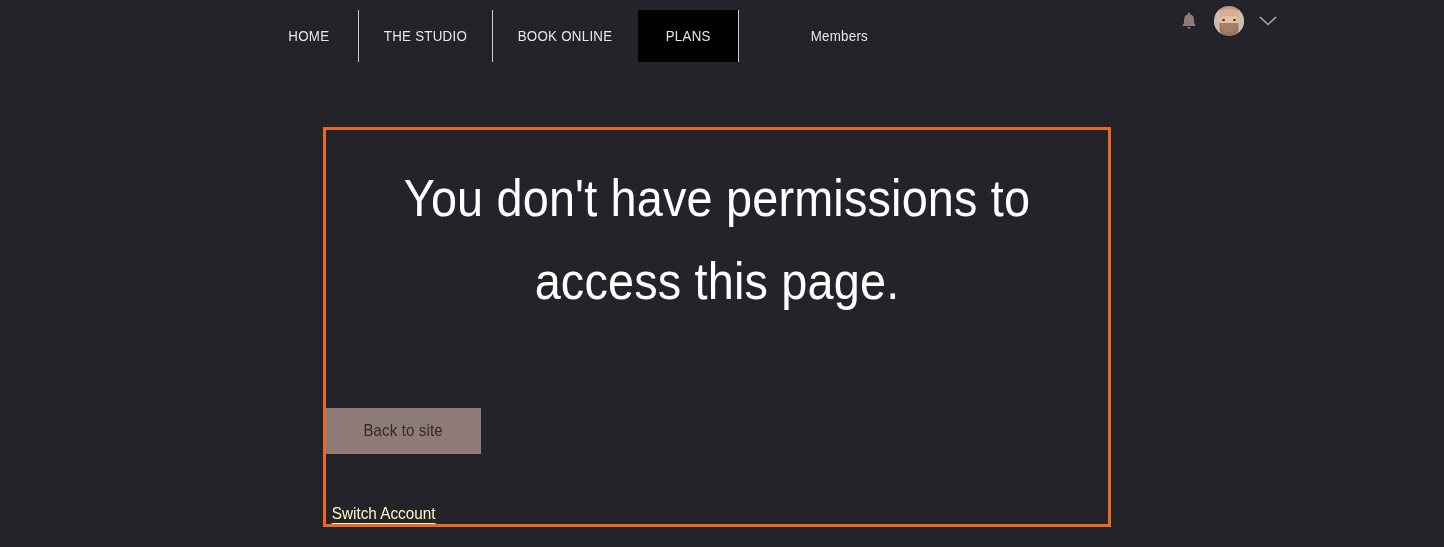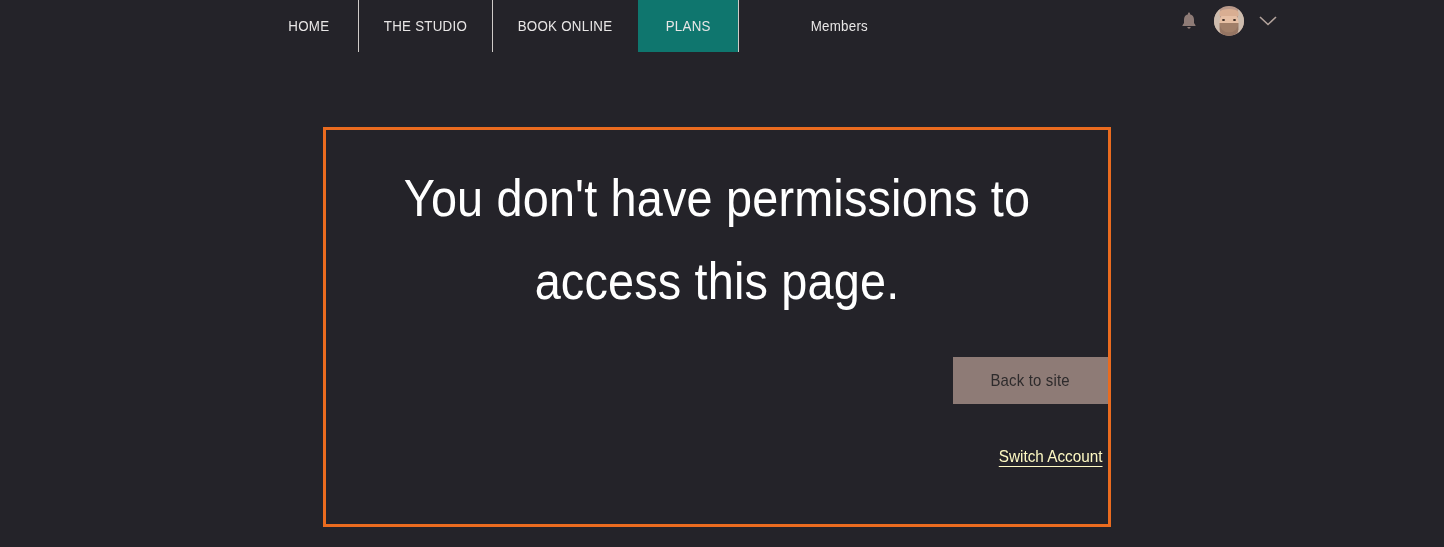--- a/index.html
+++ b/index.html
@@ -53,32 +53,33 @@
   .nav-item-inner {
     display: block;
   }
 
   .nav-cell {
     position: relative;
     display: flex;
     align-items: flex-start;
     justify-content: center;
     height: 52px;
+    margin-top: 10px;
   }
   .nav-cell.divided::before {
     content: "";
     position: absolute;
     left: 0;
     top: 0;
     width: 1px;
     height: 52px;
     background: #cfcbc8;
   }
   .nav-cell.selected {
-    background: #0f766e;
+    background: #000000;
   }
 
   .w-home { width: 98px; }
   .w-training { width: 156px; }
   .w-studio { width: 134px; }
   .w-book { width: 146px; }
   .w-plans { width: 100px; }
   .w-forum { width: 96px; }
   .w-members { width: 122px; padding-left: 40px; }
 
@@ -182,42 +183,43 @@
     position: absolute;
     left: 323px;
     top: 127px;
     width: 788px;
     height: 400px;
     box-sizing: border-box;
     border: 3px solid #ea6b1f;
     background: #242329;
     display: flex;
     flex-direction: column;
-    align-items: flex-end;
+    align-items: flex-start;
+    gap: 7px;
   }
 
   .panel-heading {
     margin: 0;
     padding: 0 40px;
     width: 100%;
     box-sizing: border-box;
     text-align: center;
     color: #ffffff;
     font-size: 52px;
     line-height: 83px;
     font-weight: 400;
     font-family: "Liberation Sans", sans-serif;
     transform: scaleX(0.9);
     transform-origin: center top;
     margin-top: 27px;
     letter-spacing: 0.2px;
   }
 
   .back-button {
-    margin-top: 34px;
+    margin-top: 78px;
     width: 155px;
     height: 47px;
     background: #8e7b76;
     border: none;
     color: #2e2b2c;
     font-size: 17px;
     font-family: "Liberation Sans", sans-serif;
     letter-spacing: 0.2px;
     cursor: pointer;
     display: flex;

